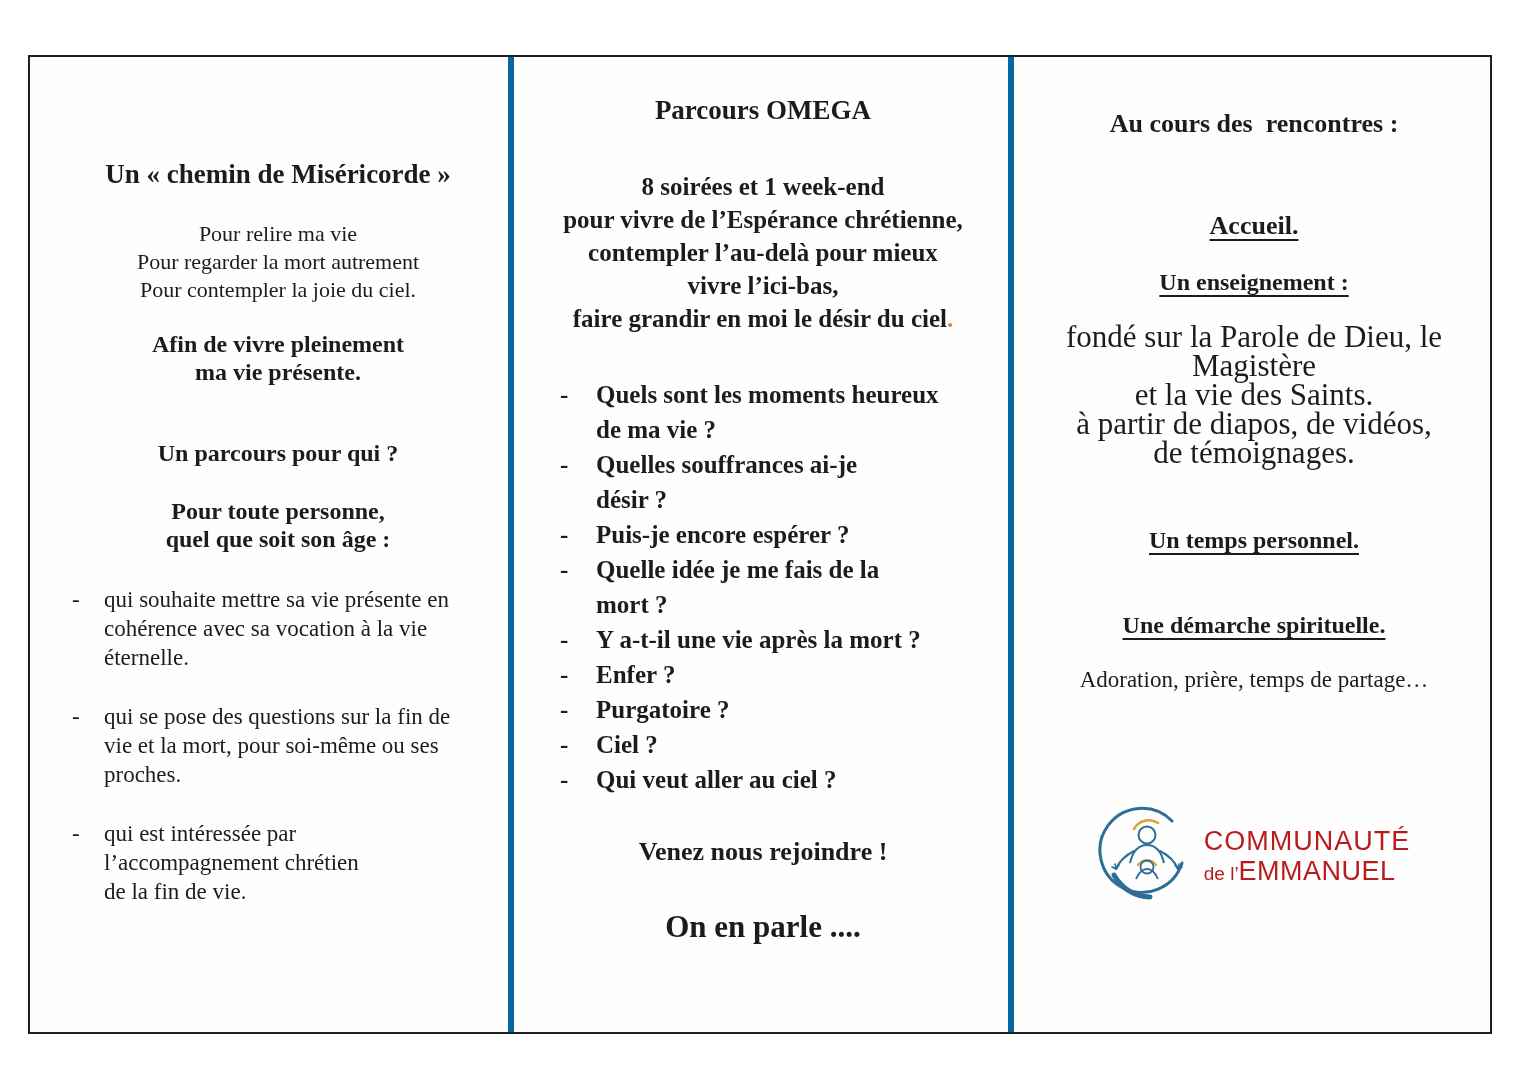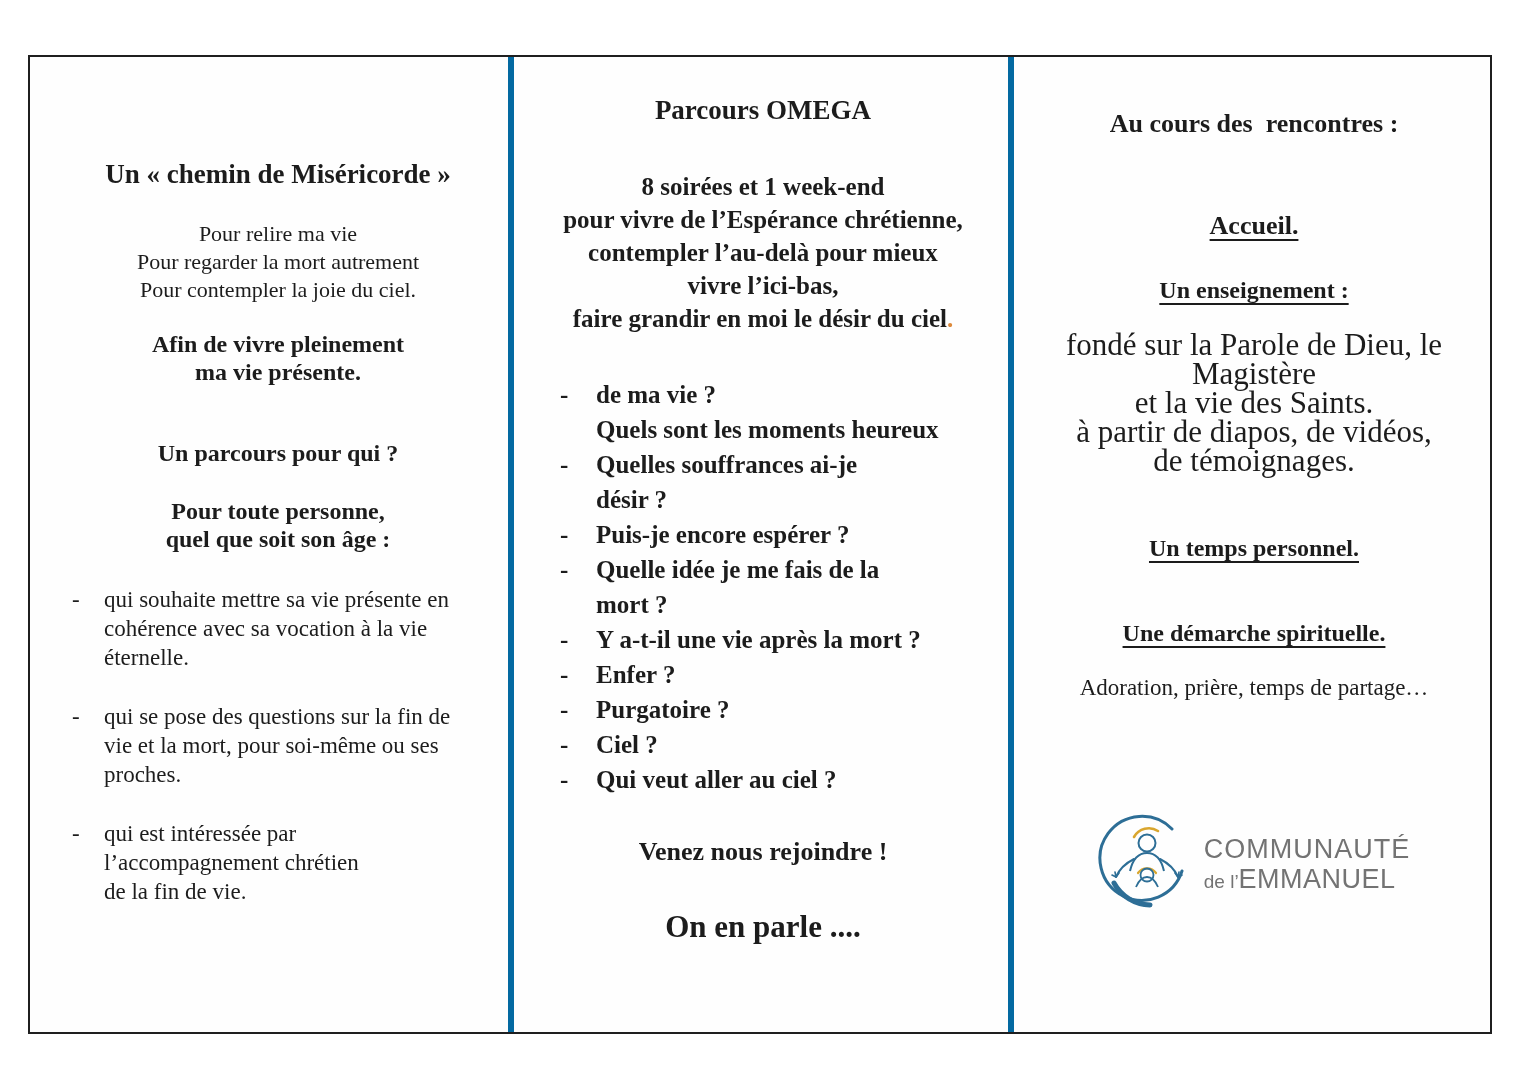--- a/index.html
+++ b/index.html
@@ -44,28 +44,28 @@
   .question{display:flex;font-size:25px;line-height:35px;}
   .question .dash{width:36px;flex:0 0 36px;text-align:left;padding-left:4px;}
   .question .q-text{flex:1;}
   .mp-join{margin-top:40px;font-size:26px;}
   .mp-closing{margin-top:42px;font-size:31px;}
 
   
   .rp{padding:52px 24px 0 24px;text-align:center;}
   .rp-title{font-weight:bold;font-size:26px;white-space:pre-wrap;}
   .rp-accueil{margin-top:72px;font-weight:bold;font-size:26px;}
-  .rp-enseignement{margin-top:36px;font-weight:bold;font-size:24px;}
+  .rp-enseignement{margin-top:28px;font-weight:bold;font-size:24px;}
   .underlined{text-decoration:underline;text-decoration-thickness:2px;text-underline-offset:5px;}
   .rp-para{margin-top:26px;font-size:31px;line-height:29px;}
   .rp-temps{margin-top:60px;font-weight:bold;font-size:24px;}
   .rp-demarche{margin-top:58px;font-weight:bold;font-size:24px;}
   .rp-adoration{margin-top:28px;font-size:23px;}
   .rp-logo{margin-top:112px;display:flex;align-items:center;justify-content:center;gap:6px;}
-  .logo-text{text-align:left;color:#737373;font-family:"Liberation Sans","DejaVu Sans",sans-serif;}
+  .logo-text{text-align:left;color:#b91c1c;font-family:"Liberation Sans","DejaVu Sans",sans-serif;}
   .logo-line1{font-size:27px;letter-spacing:1px;line-height:30px;}
   .logo-line2{font-size:27px;letter-spacing:0.5px;line-height:30px;}
   .logo-line2 .small{font-size:19px;letter-spacing:0;}
 </style>
 </head>
 <body>
 
 <div class="frame">
 
   <div class="panel divider lp">
@@ -125,22 +125,22 @@
       <div>pour vivre de l’Espérance chrétienne,</div>
       <div>contempler l’au-delà pour mieux</div>
       <div>vivre l’ici-bas,</div>
       <div><span>faire grandir en moi le désir du ciel</span><span class="accent-dot">.</span></div>
     </div>
 
     <div class="mp-questions">
       <div class="question">
         <span class="dash">-</span>
         <span class="q-text">
+          <div>Quels sont les moments heureux</div>
           <div>de ma vie ?</div>
-          <div>Quels sont les moments heureux</div>
         </span>
       </div>
       <div class="question">
         <span class="dash">-</span>
         <span class="q-text">
           <div>Quelles souffrances ai-je</div>
           <div>désir ?</div>
         </span>
       </div>
       <div class="question">

